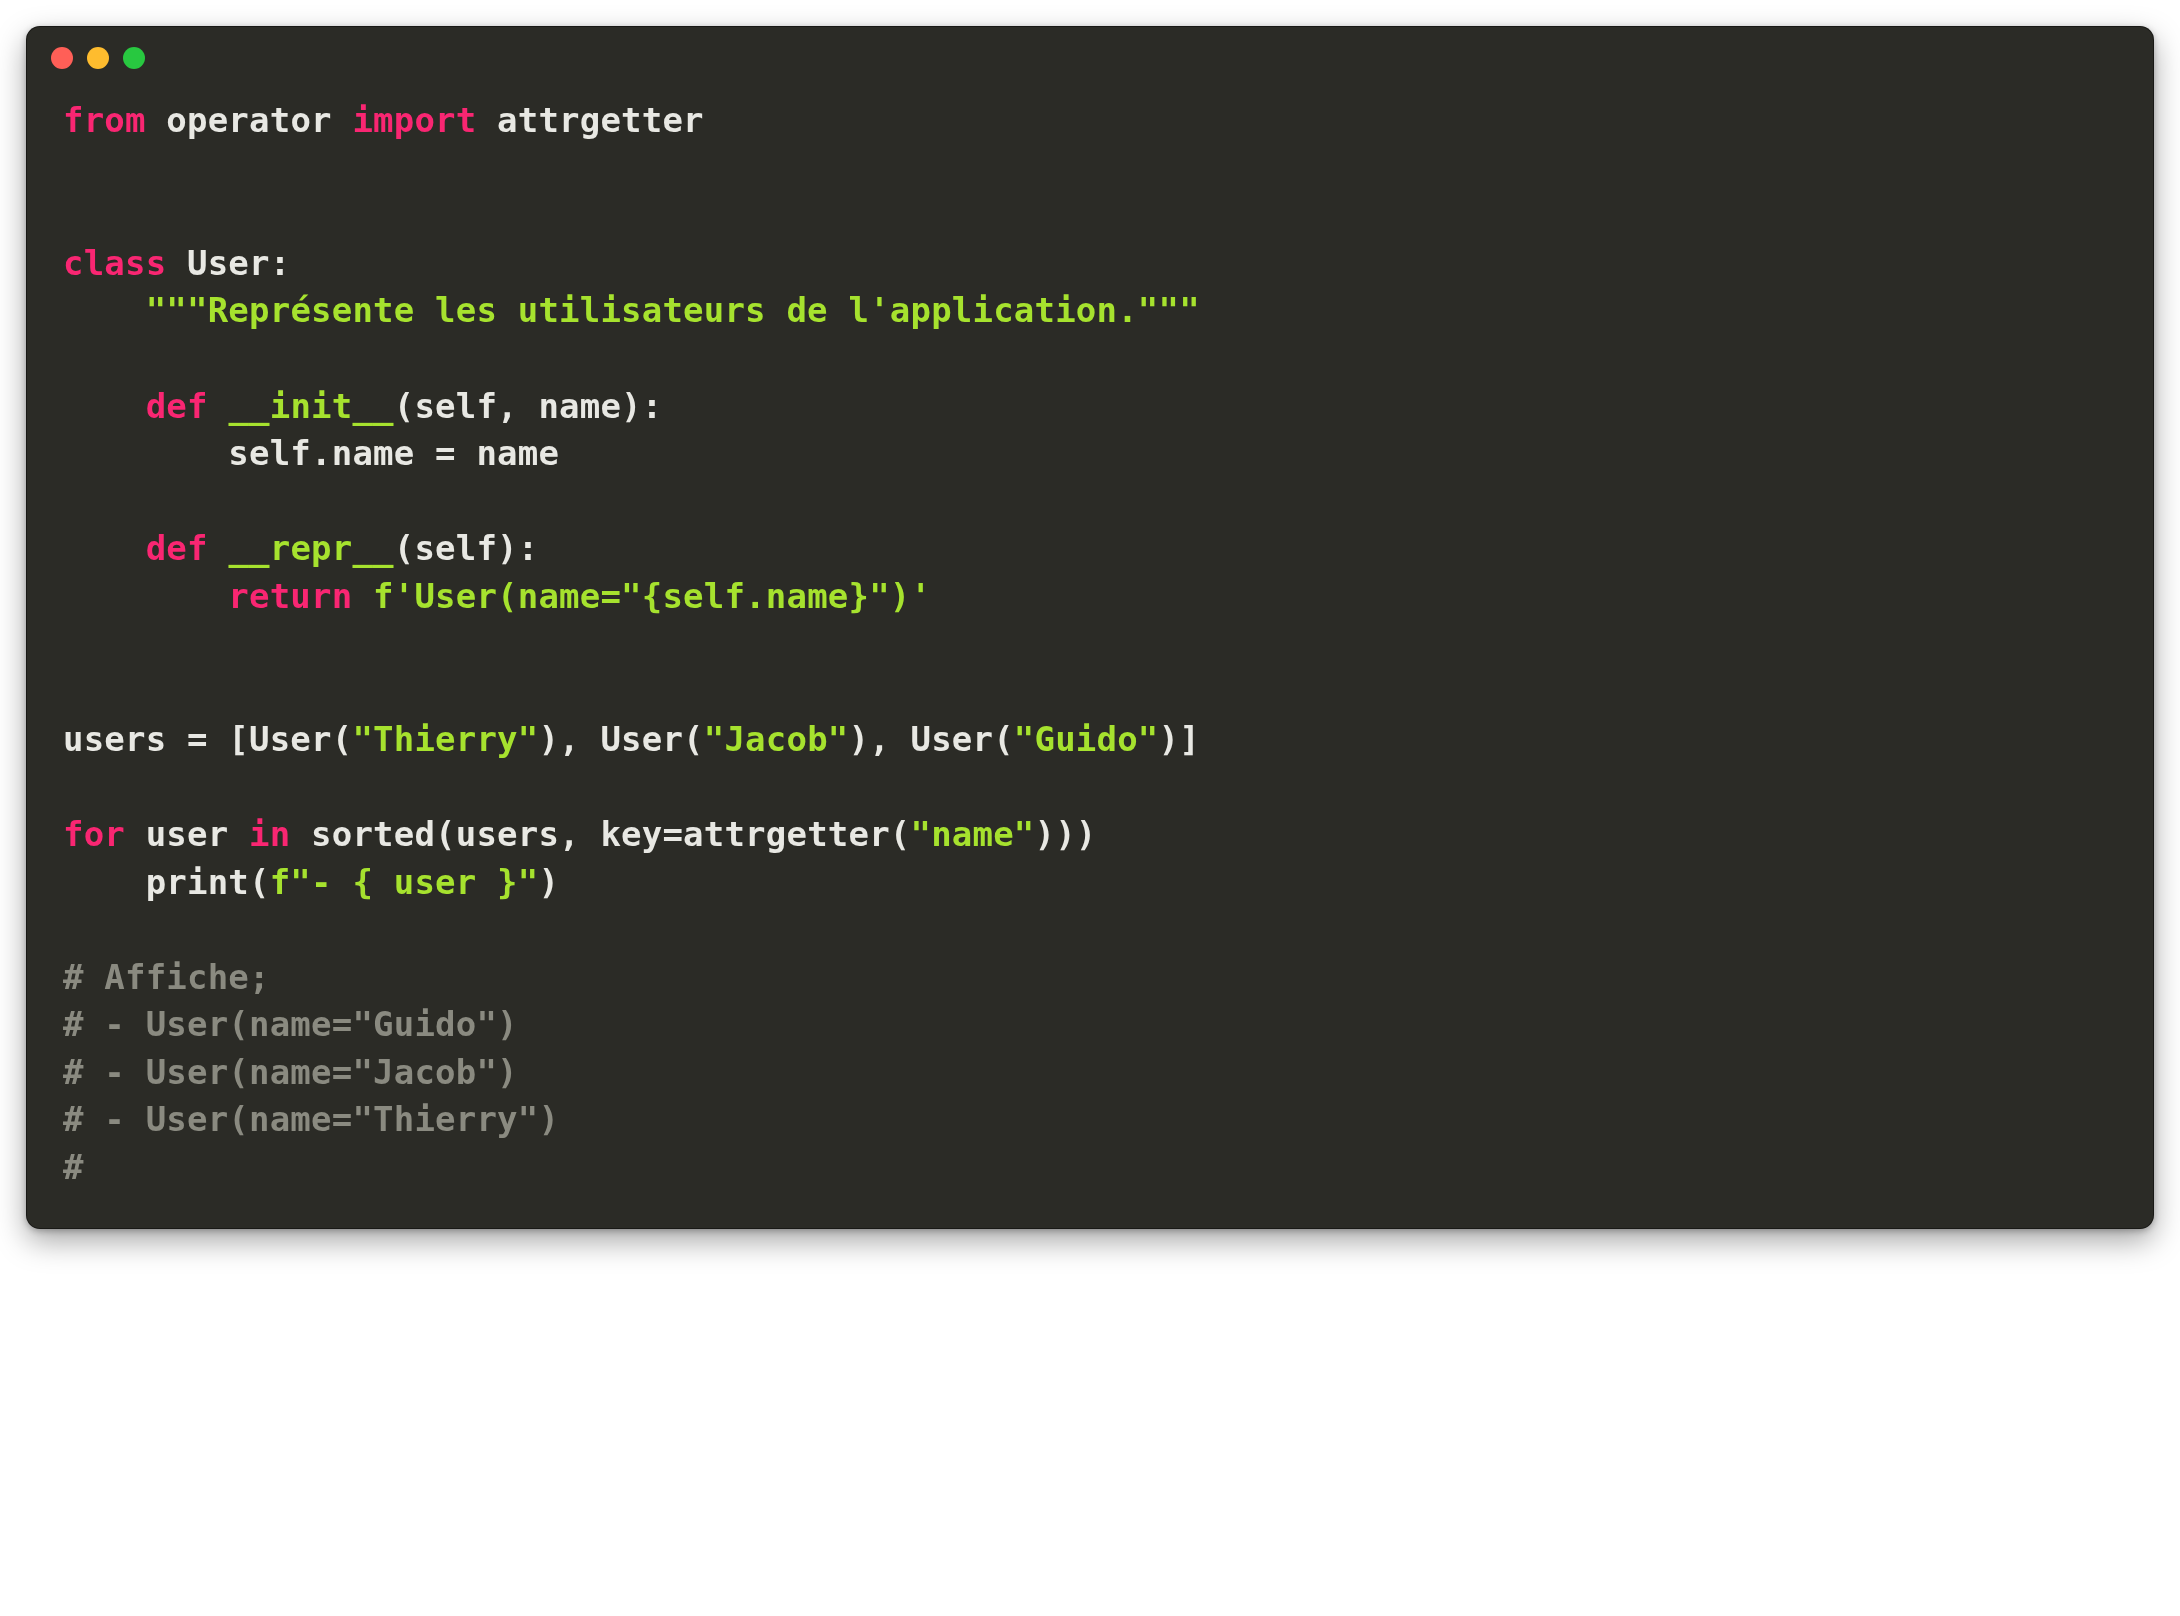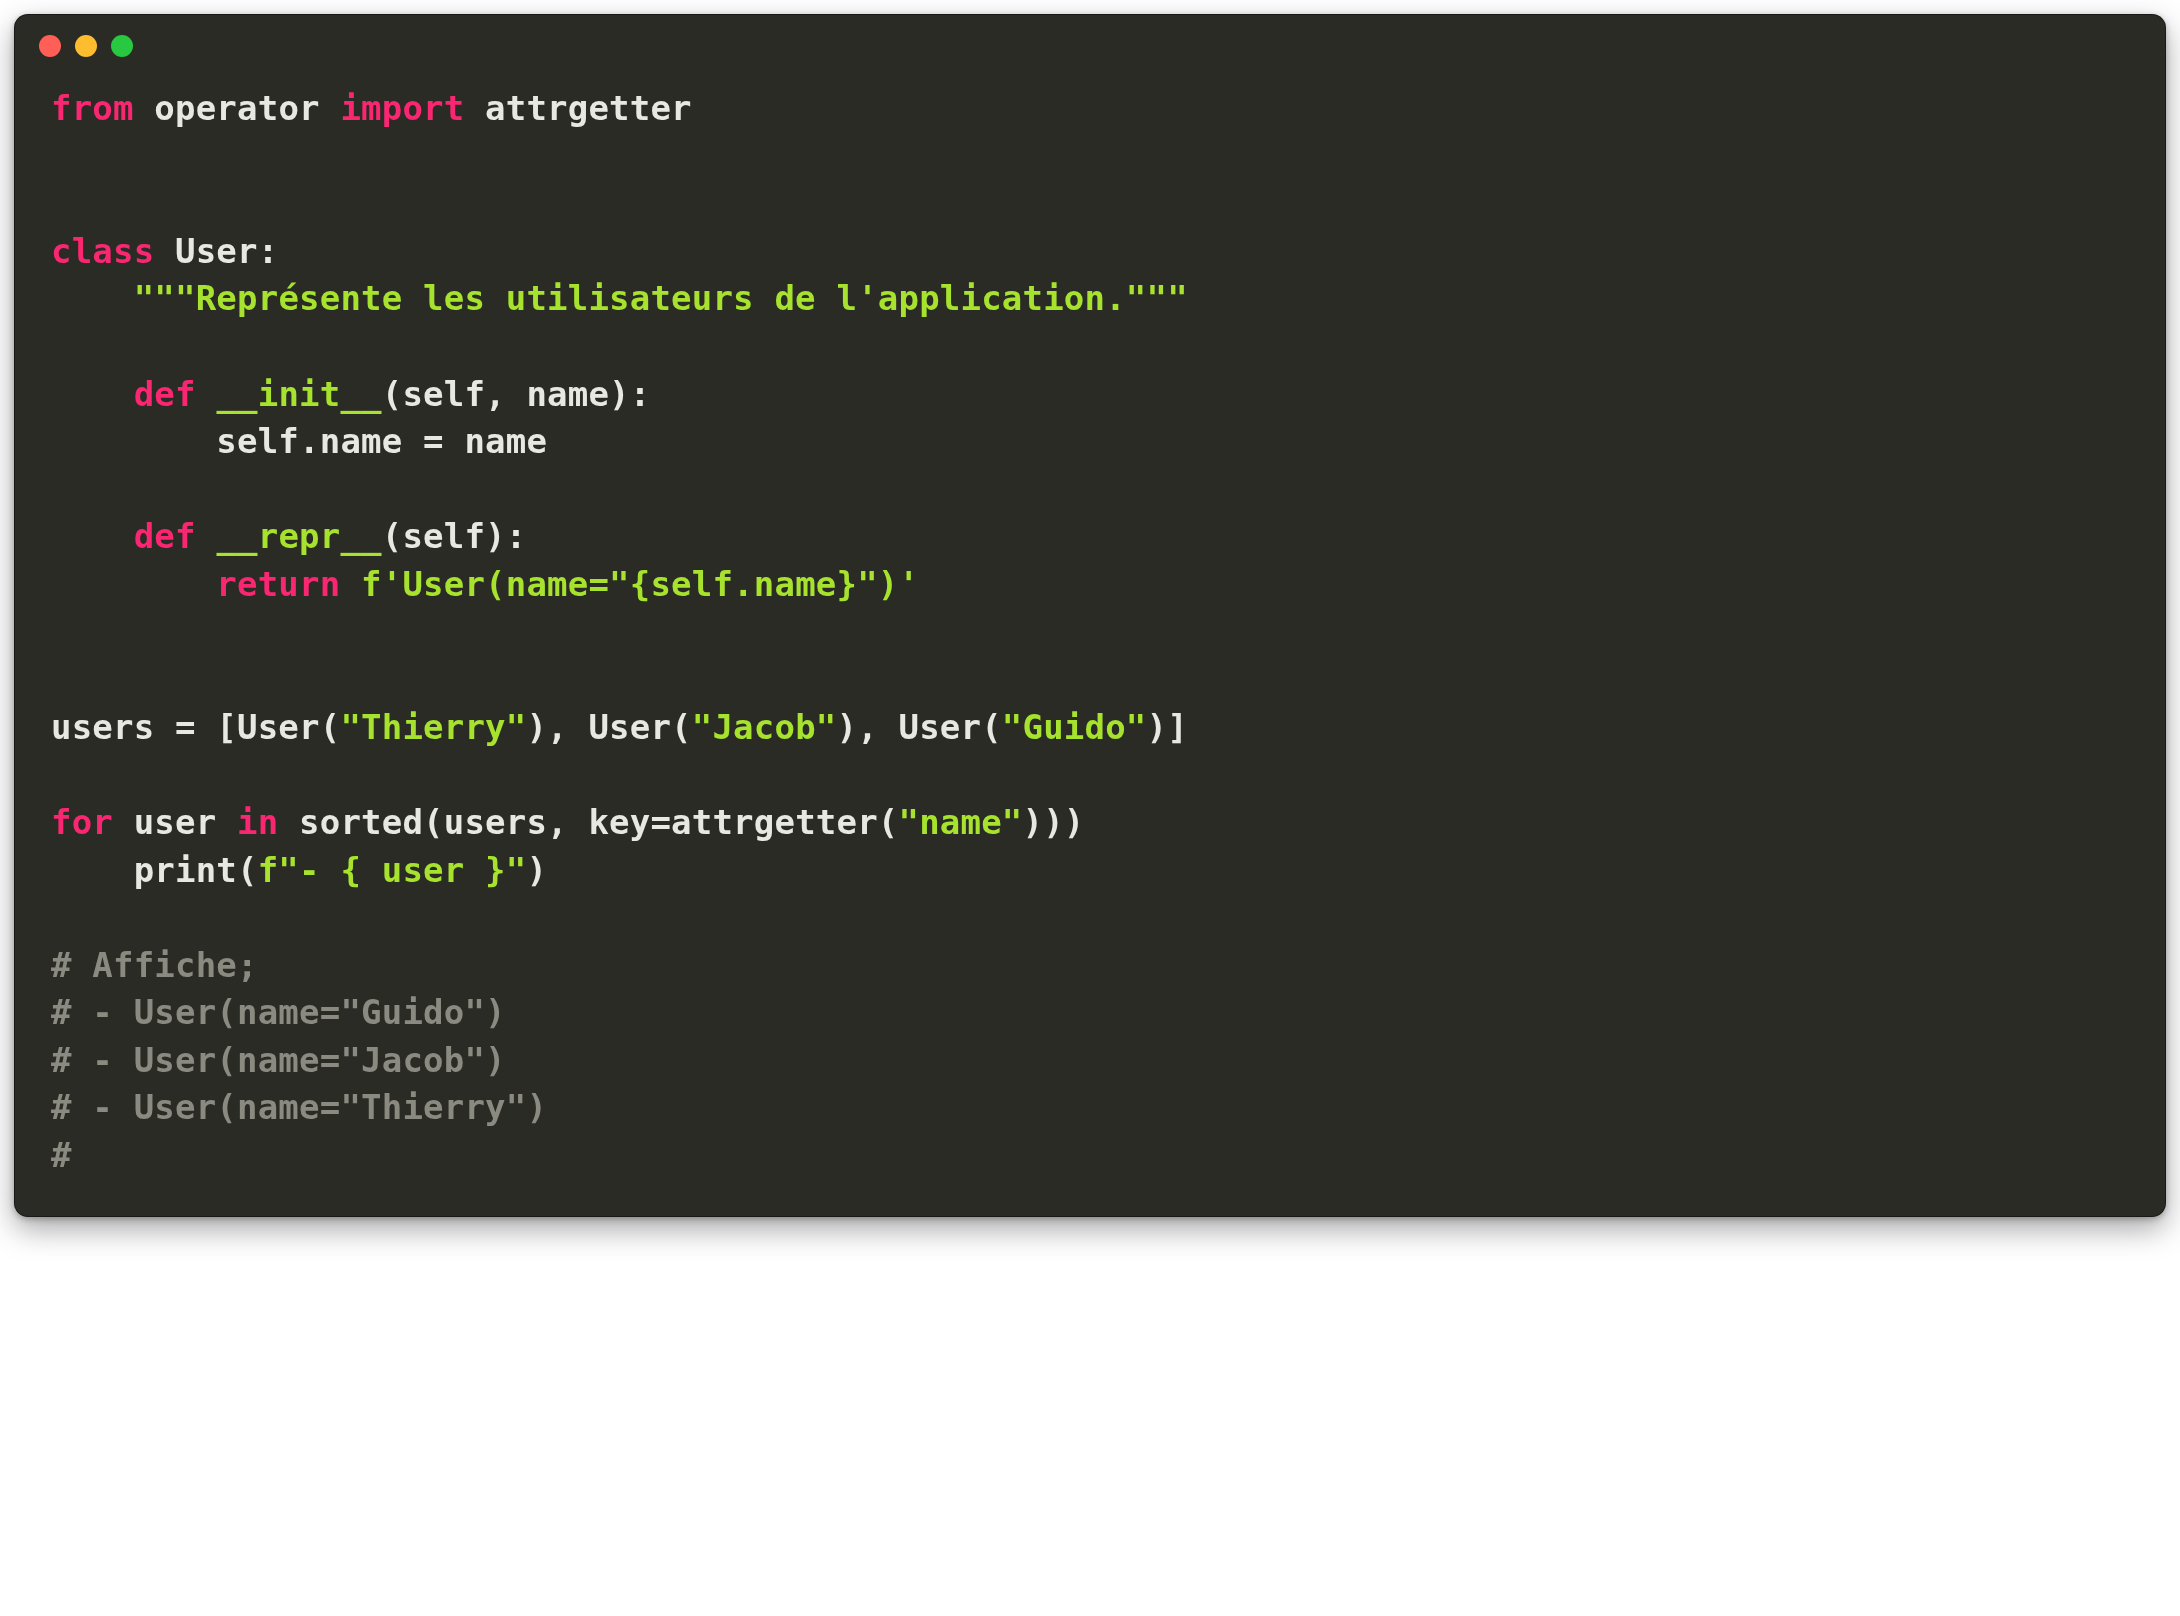--- a/index.html
+++ b/index.html
@@ -6,21 +6,21 @@
     margin: 0;
     padding: 0;
     width: 100%;
     height: 100%;
     background: #ffffff;
     font-family: "SF Mono", "Menlo", "Consolas", "Liberation Mono", monospace;
   }
   .frame-wrap {
     box-sizing: border-box;
     width: 100%;
-    padding: 14px;
+    padding: 26px;
   }
   .window {
     background: #2b2b26;
     border-radius: 14px;
     box-shadow: 0 12px 30px rgba(0,0,0,0.35), 0 2px 6px rgba(0,0,0,0.25);
     padding: 0;
     overflow: hidden;
     border: 1px solid rgba(0,0,0,0.4);
   }
   .titlebar {

